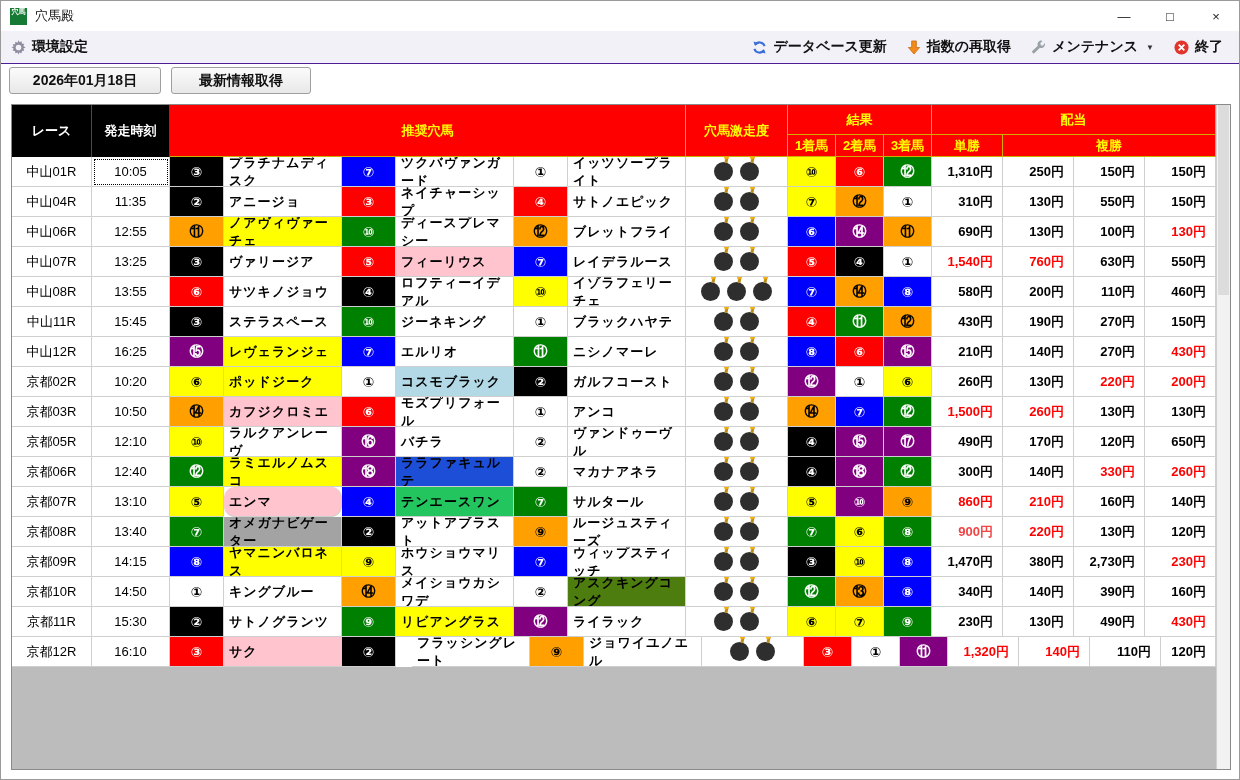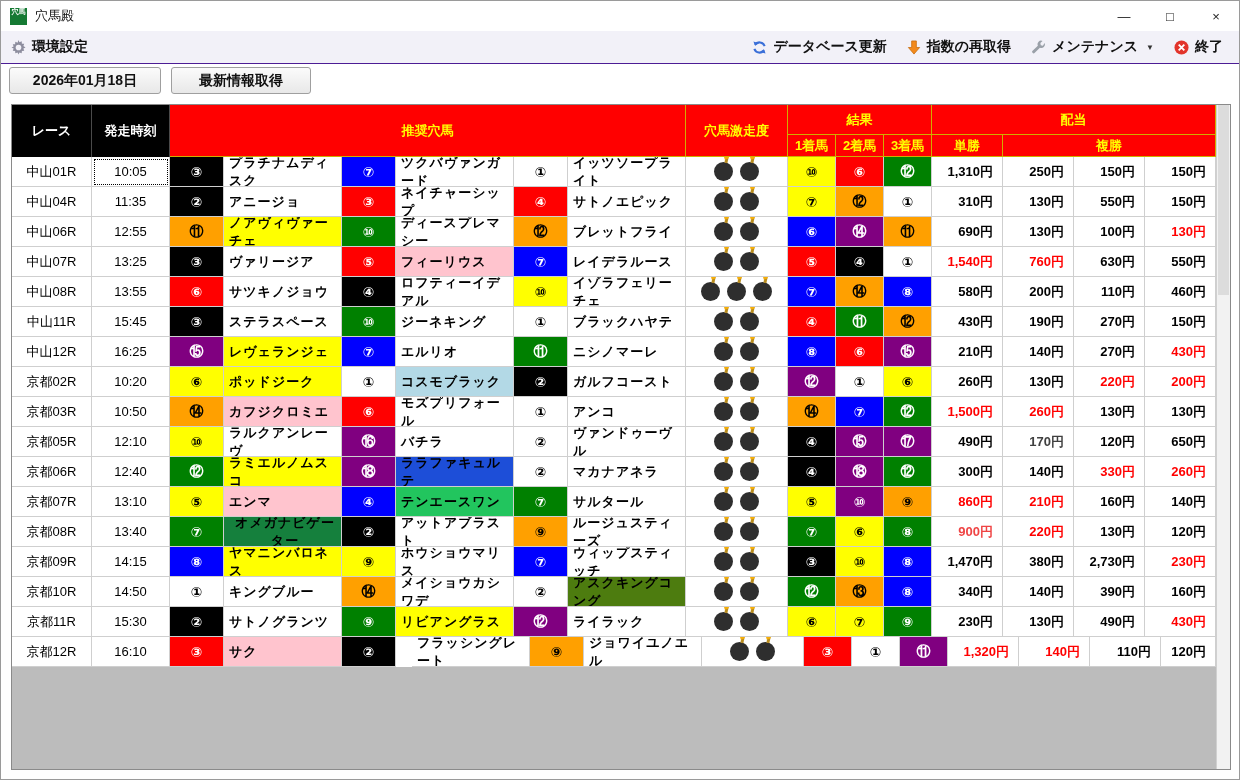--- a/index.html
+++ b/index.html
@@ -340,21 +340,21 @@
             <div class="cell num" style="background: rgb(255, 255, 255); color: rgb(0, 0, 0);">②</div>
             <div class="cell name" style="background: rgb(255, 255, 255);">ヴァンドゥーヴル</div>
             <div class="cell bombs">
               <span class="bomb"></span>
               <span class="bomb"></span>
             </div>
             <div class="cell res" style="background: rgb(0, 0, 0); color: rgb(255, 255, 255);">④</div>
             <div class="cell res" style="background: rgb(128, 0, 128); color: rgb(255, 255, 255);">⑮</div>
             <div class="cell res" style="background: rgb(128, 0, 128); color: rgb(255, 255, 255);">⑰</div>
             <div class="cell pay" style="color: rgb(0, 0, 0);">490円</div>
-            <div class="cell pay" style="color: #404040;">170円</div>
+            <div class="cell pay" style="color: #000000;">170円</div>
             <div class="cell pay" style="color: rgb(0, 0, 0);">120円</div>
             <div class="cell pay last" style="color: rgb(0, 0, 0);">650円</div>
           </div>
           <div class="trow">
             <div class="cell race">京都06R</div>
             <div class="cell time">12:40</div>
             <div class="cell num" style="background: rgb(0, 128, 0); color: rgb(255, 255, 255);">⑫</div>
             <div class="cell name" style="background: rgb(255, 255, 0);">ラミエルノムスコ</div>
             <div class="cell num" style="background: rgb(128, 0, 128); color: rgb(255, 255, 255);">⑱</div>
             <div class="cell name" style="background: #1d4ed8;">ララファキュルテ</div>
@@ -369,42 +369,42 @@
             <div class="cell res" style="background: rgb(0, 128, 0); color: rgb(255, 255, 255);">⑫</div>
             <div class="cell pay" style="color: rgb(0, 0, 0);">300円</div>
             <div class="cell pay" style="color: rgb(0, 0, 0);">140円</div>
             <div class="cell pay" style="color: rgb(255, 0, 0);">330円</div>
             <div class="cell pay last" style="color: rgb(255, 0, 0);">260円</div>
           </div>
           <div class="trow">
             <div class="cell race">京都07R</div>
             <div class="cell time">13:10</div>
             <div class="cell num" style="background: rgb(255, 255, 0); color: rgb(0, 0, 0);">⑤</div>
-            <div class="cell name" style="background: rgb(255, 196, 206);">エンマ</div>
+            <div class="cell name" style="background: rgb(255, 196, 206); border-radius: 11px;">エンマ</div>
             <div class="cell num" style="background: rgb(0, 0, 255); color: rgb(255, 255, 255);">④</div>
             <div class="cell name" style="background: #22c55e;">テンエースワン</div>
             <div class="cell num" style="background: rgb(0, 128, 0); color: rgb(255, 255, 255);">⑦</div>
             <div class="cell name" style="background: rgb(255, 255, 255);">サルタール</div>
             <div class="cell bombs">
               <span class="bomb"></span>
               <span class="bomb"></span>
             </div>
             <div class="cell res" style="background: rgb(255, 255, 0); color: rgb(0, 0, 0);">⑤</div>
             <div class="cell res" style="background: rgb(128, 0, 128); color: rgb(255, 255, 255);">⑩</div>
             <div class="cell res" style="background: rgb(255, 160, 0); color: rgb(0, 0, 0);">⑨</div>
             <div class="cell pay" style="color: rgb(255, 0, 0);">860円</div>
             <div class="cell pay" style="color: rgb(255, 0, 0);">210円</div>
             <div class="cell pay" style="color: rgb(0, 0, 0);">160円</div>
             <div class="cell pay last" style="color: rgb(0, 0, 0);">140円</div>
           </div>
           <div class="trow">
             <div class="cell race">京都08R</div>
             <div class="cell time">13:40</div>
             <div class="cell num" style="background: rgb(0, 128, 0); color: rgb(255, 255, 255);">⑦</div>
-            <div class="cell name" style="background: #15803d; text-align: center;">オメガナビゲーター</div>
+            <div class="cell name" style="background: #a3a3a3;">オメガナビゲーター</div>
             <div class="cell num" style="background: rgb(0, 0, 0); color: rgb(255, 255, 255);">②</div>
             <div class="cell name" style="background: rgb(255, 255, 255);">アットアブラスト</div>
             <div class="cell num" style="background: rgb(255, 160, 0); color: rgb(0, 0, 0);">⑨</div>
             <div class="cell name" style="background: rgb(255, 255, 255);">ルージュスティーズ</div>
             <div class="cell bombs">
               <span class="bomb"></span>
               <span class="bomb"></span>
             </div>
             <div class="cell res" style="background: rgb(0, 128, 0); color: rgb(255, 255, 255);">⑦</div>
             <div class="cell res" style="background: rgb(255, 255, 0); color: rgb(0, 0, 0);">⑥</div>

